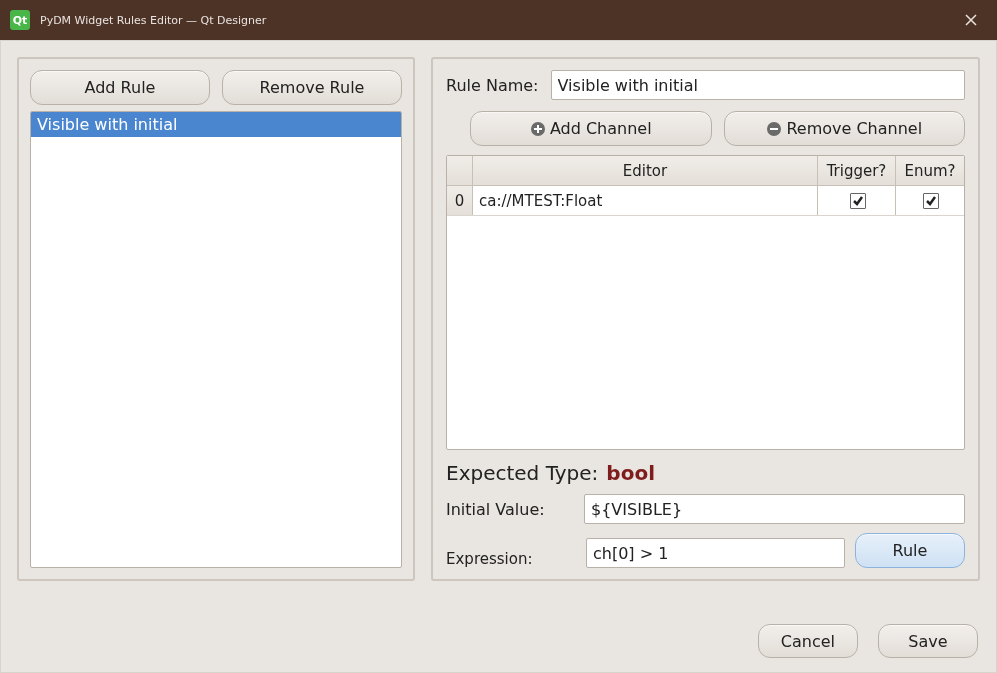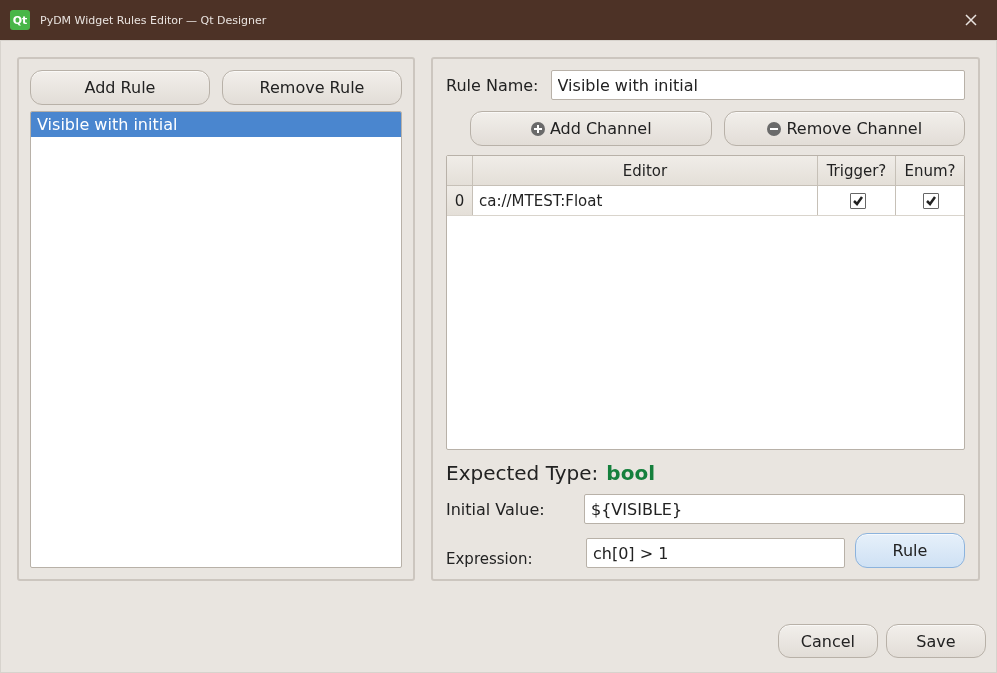--- a/index.html
+++ b/index.html
@@ -168,35 +168,35 @@
   .col-trigger { width:78px; }
   .col-enum { width:68px; }
   .tbody { flex:1; overflow:auto; }
   .trow { display:flex; height:30px; border-bottom:1px solid #d9d4cc; font-size:15px; }
   .trow .td { justify-content:flex-start; padding-left:6px; }
   .trow .td.center { justify-content:center; }
   .chk { width:16px;height:16px;border:1px solid #666;background:#fff;display:inline-flex;align-items:center;justify-content:center;border-radius:1px; }
   .chk.checked svg{ width:12px;height:12px;stroke:#222;stroke-width:2.5;fill:none; }
 
   .expected-row { font-size:20px; display:flex; gap:8px; align-items:baseline; margin-top:2px;}
-  .expected-row .type { color:#15803d; font-weight:bold; }
+  .expected-row .type { color:#7f1d1d; font-weight:bold; }
 
   .expr-row { display:flex; align-items:flex-end; gap:10px; }
   .expr-row .lbl { width:130px; }
   .help-btn {
     width:110px;
     background:linear-gradient(#e6f0fa,#cfe1f4);
     border:1px solid #8cb3dd;
   }
 
   .dialog-buttons {
     position:absolute;
-    right: 10px;
+    right: 18px;
     bottom: 14px;
-    display:flex; gap:8px;
+    display:flex; gap:20px;
   }
   .dialog-buttons .btn { min-width:100px; height:34px; }
 </style>
 </head>
 <body>
 
 <div class="titlebar">
   <div class="appicon">Qt</div>
   <div class="title">PyDM Widget Rules Editor — Qt Designer</div>
   <div class="close">

